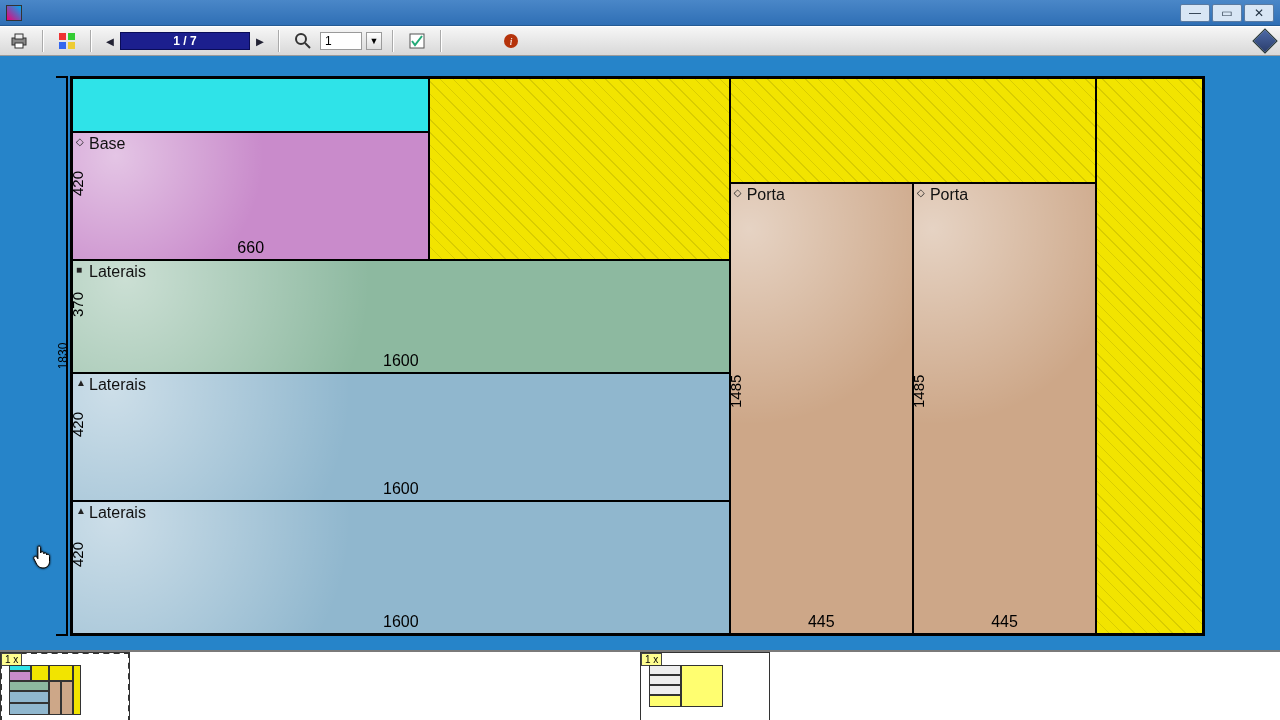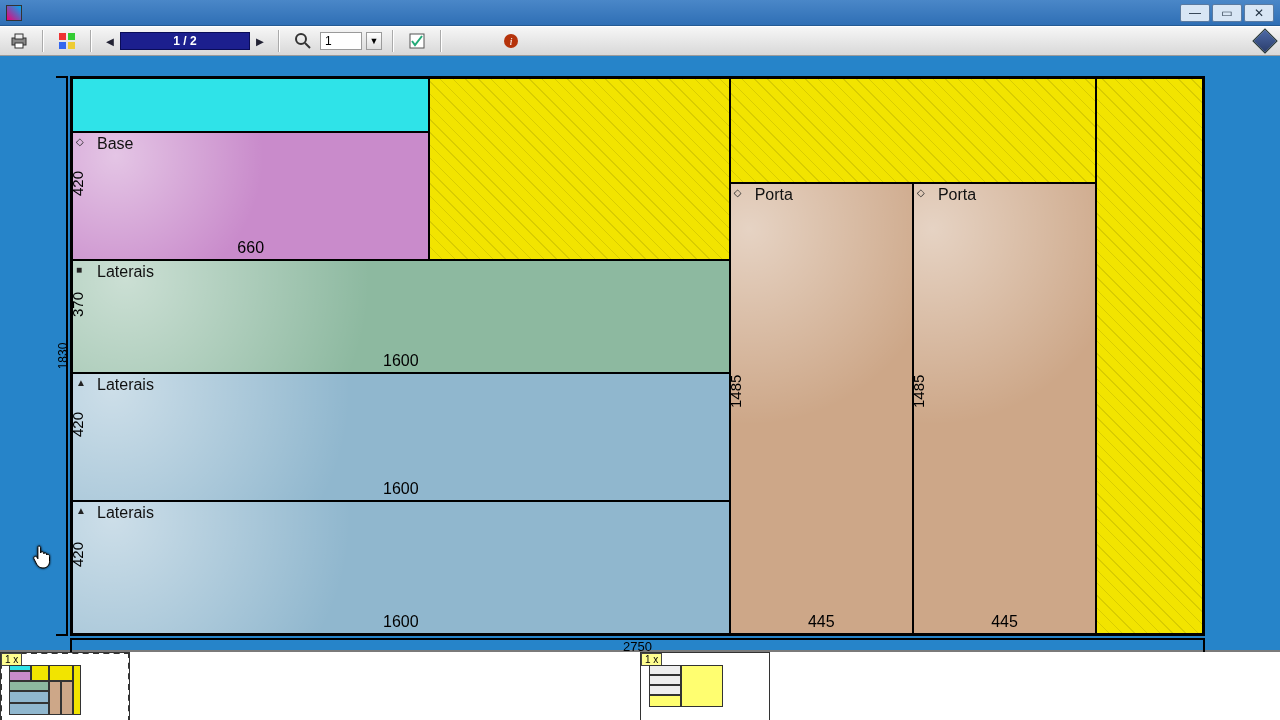--- a/index.html
+++ b/index.html
@@ -35,21 +35,21 @@
   .vruler .tick-top { position:absolute; left:0; top:0; width:12px; border-top:2px solid #000; }
   .vruler .tick-bot { position:absolute; left:0; bottom:0; width:12px; border-bottom:2px solid #000; }
   .vruler .lbl { position:absolute; left:-6px; top:50%; transform: translateY(-50%) rotate(-90deg); transform-origin:center; font-size:12px; color:#000; }
   .hruler { position:absolute; left:0; right:0; bottom:-14px; height:12px; border-top:2px solid #000; }
   .hruler .tick-l { position:absolute; left:0; top:0; height:12px; border-left:2px solid #000; }
   .hruler .tick-r { position:absolute; right:0; top:0; height:12px; border-right:2px solid #000; }
   .hruler .lbl { position:absolute; left:50%; bottom:-4px; transform:translateX(-50%); font-size:13px; color:#000; }
 
   .sheet { position:absolute; inset:0; background:#fff; border:2px solid #000; }
   .piece { position:absolute; border:1.5px solid #000; }
-  .piece .name { position:absolute; top:2px; left:24px; font-size:16px; color:#111; }
+  .piece .name { position:absolute; top:2px; left:16px; font-size:16px; color:#111; }
   .piece .grain { position:absolute; top:3px; left:3px; font-size:10px; color:#222; }
   .piece .w { position:absolute; bottom:2px; left:50%; transform:translateX(-50%); font-size:16px; color:#000; }
   .piece .h { position:absolute; left:4px; top:50%; transform:translateY(-50%) rotate(-90deg); transform-origin:left center; font-size:15px; color:#000; }
 
   .cyan   { background:#2fe3e8; }
   .violet { background:#c98bcb; background-image: radial-gradient(circle at 12% 18%, rgba(255,255,255,.5), rgba(255,255,255,0) 45%); }
   .green  { background:#8db9a0; background-image: radial-gradient(circle at 8% 15%, rgba(255,255,255,.55), rgba(255,255,255,0) 40%); }
   .steel  { background:#90b7ce; background-image: radial-gradient(circle at 6% 12%, rgba(255,255,255,.55), rgba(255,255,255,0) 38%); }
   .tan    { background:#cda788; background-image: radial-gradient(circle at 10% 10%, rgba(255,255,255,.5), rgba(255,255,255,0) 45%); }
   .hatch  {
@@ -94,21 +94,21 @@
         <rect x="0" y="0" width="7" height="7" fill="#e33"></rect>
         <rect x="9" y="0" width="7" height="7" fill="#3c3"></rect>
         <rect x="0" y="9" width="7" height="7" fill="#36e"></rect>
         <rect x="9" y="9" width="7" height="7" fill="#ec3"></rect>
       </svg>
   </div>
   <div class="tbsep"></div>
   <div class="pager">
     <div class="arrow">◄</div>
     <div class="indicator">
-      <span>1 / 2</span>
+      <span>1 / 7</span>
     </div>
     <div class="arrow">►</div>
   </div>
   <div class="tbsep"></div>
   <div class="zoomgrp">
     <div class="tbtn">
       <svg width="16" height="16">
           <circle cx="6" cy="6" r="5" fill="none" stroke="#333" stroke-width="2"></circle>
           <line x1="10" y1="10" x2="15" y2="15" stroke="#333" stroke-width="2"></line>
         </svg>
@@ -137,25 +137,20 @@
     </div>
 </div>
 
 <div class="work">
 
   <div class="sheet-area">
     <div class="vruler">
       <div class="tick-top"></div>
         <div class="tick-bot"></div>
       <span class="lbl">1830</span>
-    </div>
-    <div class="hruler">
-      <div class="tick-l"></div>
-        <div class="tick-r"></div>
-      <span class="lbl">2750</span>
     </div>
 
     <div class="sheet">
 
       <div class="piece cyan" style="left:0; top:0; width:31.6%; height:9.8%;"></div>
 
       <div class="piece violet" style="left:0; top:9.8%; width:31.6%; height:23%;">
         <span class="grain">◇</span>
         <span class="name">Base</span>
         <span class="h">420</span>

